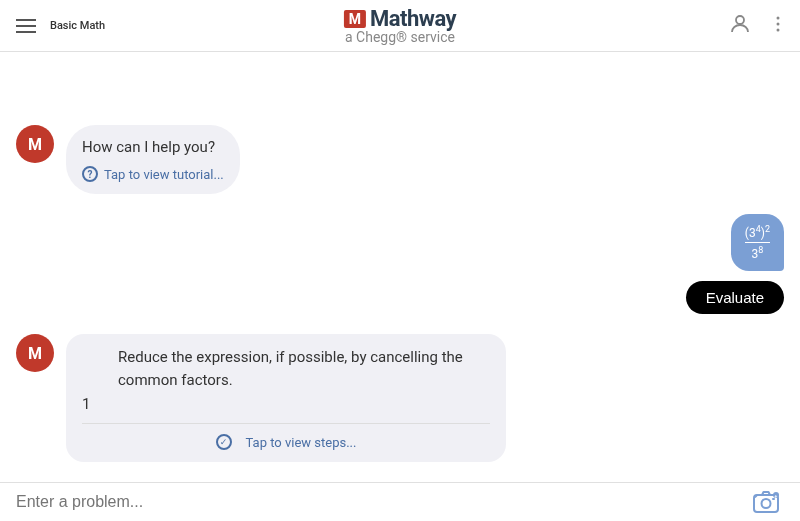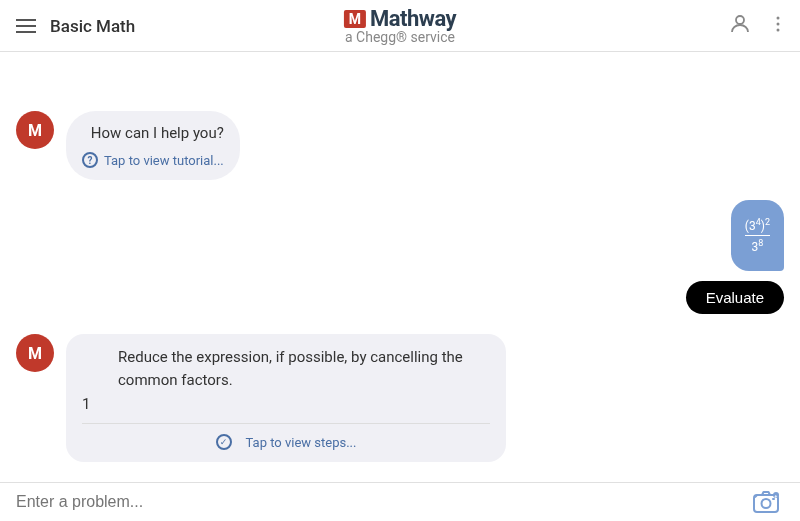--- a/index.html
+++ b/index.html
@@ -36,21 +36,21 @@
       cursor: pointer;
       padding: 4px;
     }
     .hamburger-icon span {
       display: block;
       width: 20px;
       height: 2px;
       background: #555;
     }
     .header-title {
-      font-size: 17px;
+      font-size: 11px;
       font-weight: 500;
       color: #333;
     }
     .header-center {
       display: flex;
       flex-direction: column;
       align-items: center;
       position: absolute;
       left: 50%;
       transform: translateX(-50%);
@@ -124,21 +124,20 @@
     .bot-avatar-m {
       color: white;
       font-weight: bold;
       font-size: 16px;
     }
     .bot-bubble {
       background: #f0f0f5;
       border-radius: 30px;
       padding: 12px 16px;
       max-width: 420px;
-      text-align: right;
     }
     .bot-bubble-text {
       font-size: 15px;
       color: #333;
       line-height: 1.4;
     }
     .tap-tutorial-btn {
       display: flex;
       align-items: center;
       gap: 6px;
@@ -167,21 +166,21 @@
       display: flex;
       justify-content: flex-end;
       align-items: flex-end;
       gap: 8px;
       flex-direction: column;
       align-items: flex-end;
     }
     .user-bubble {
       background: #7b9fd4;
       border-radius: 18px 18px 4px 18px;
-      padding: 17px 14px;
+      padding: 10px 14px;
       display: flex;
       flex-direction: column;
       align-items: flex-start;
       gap: 2px;
     }
     .fraction-container {
       display: flex;
       flex-direction: column;
       align-items: center;
       color: white;

